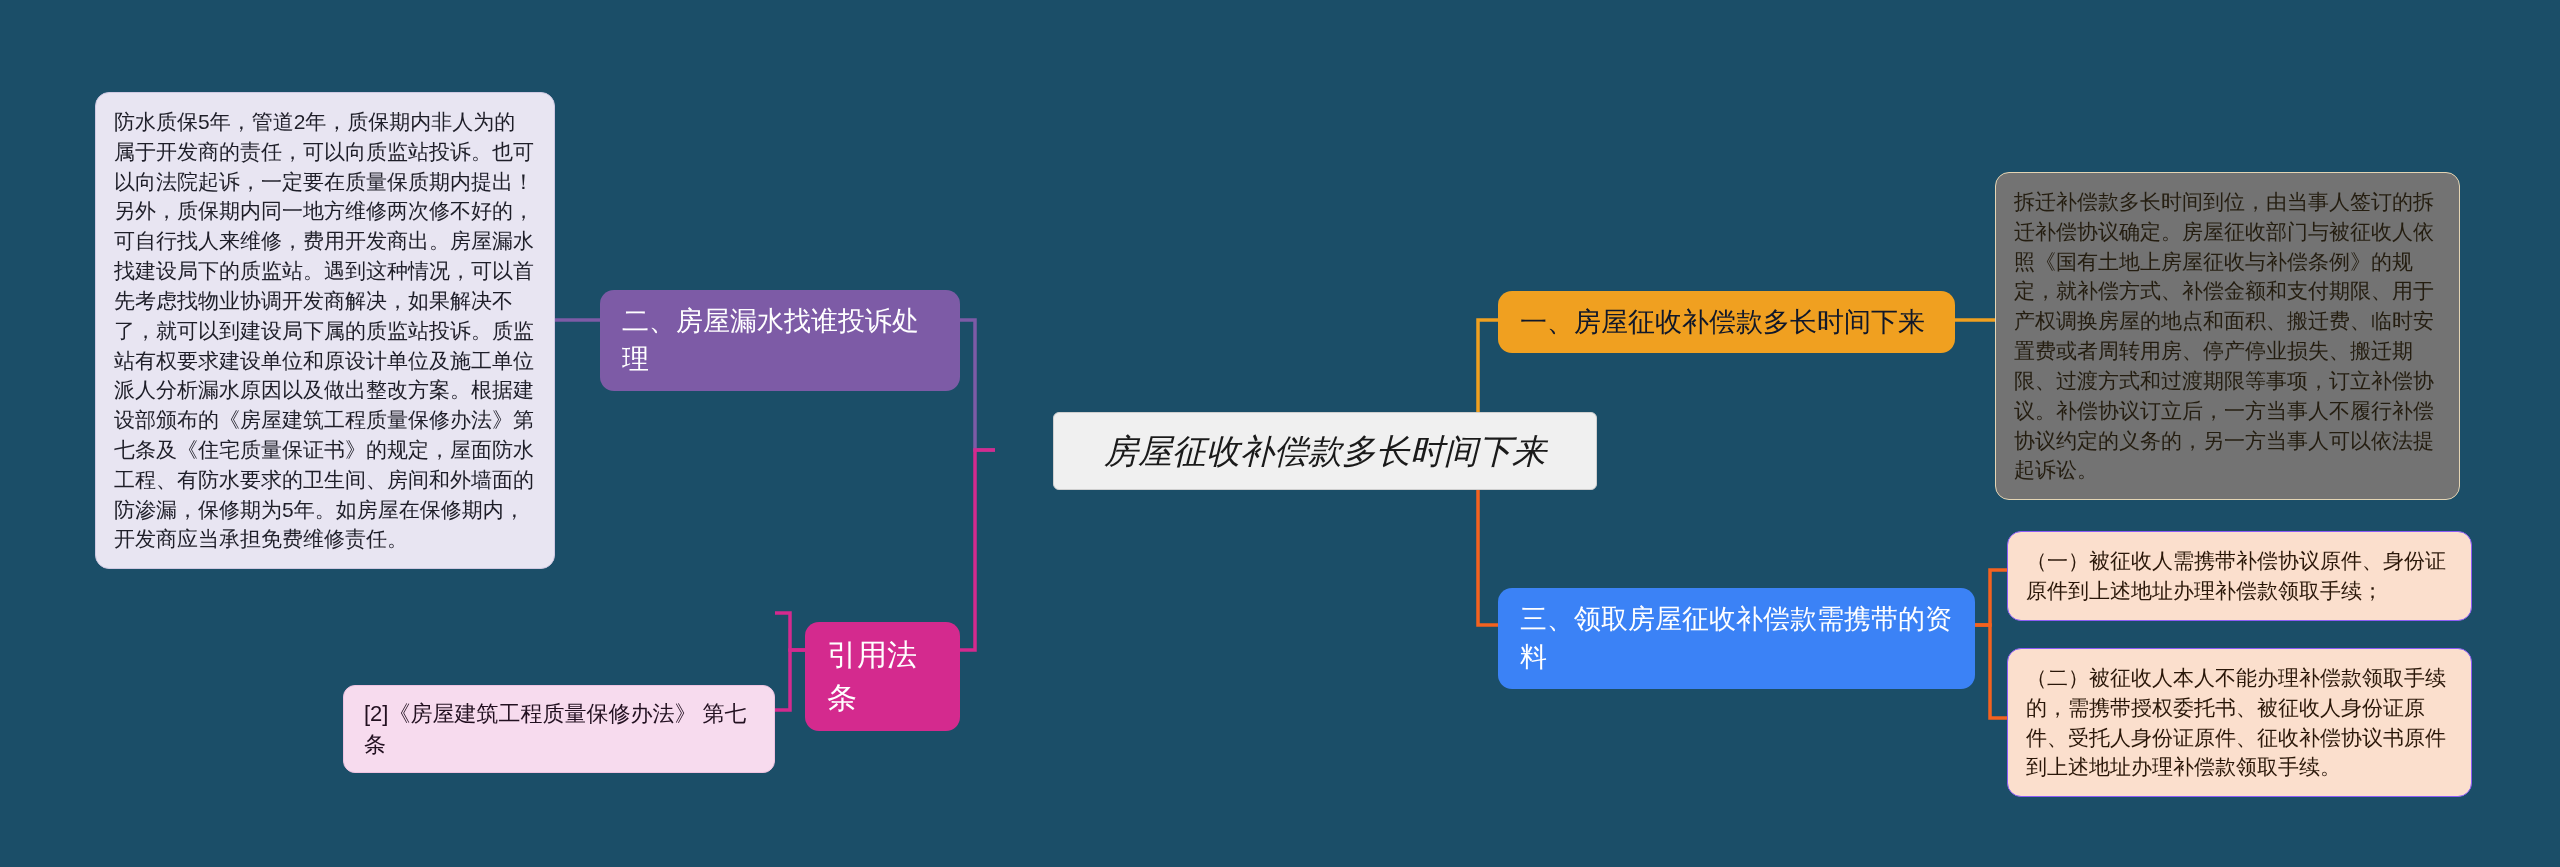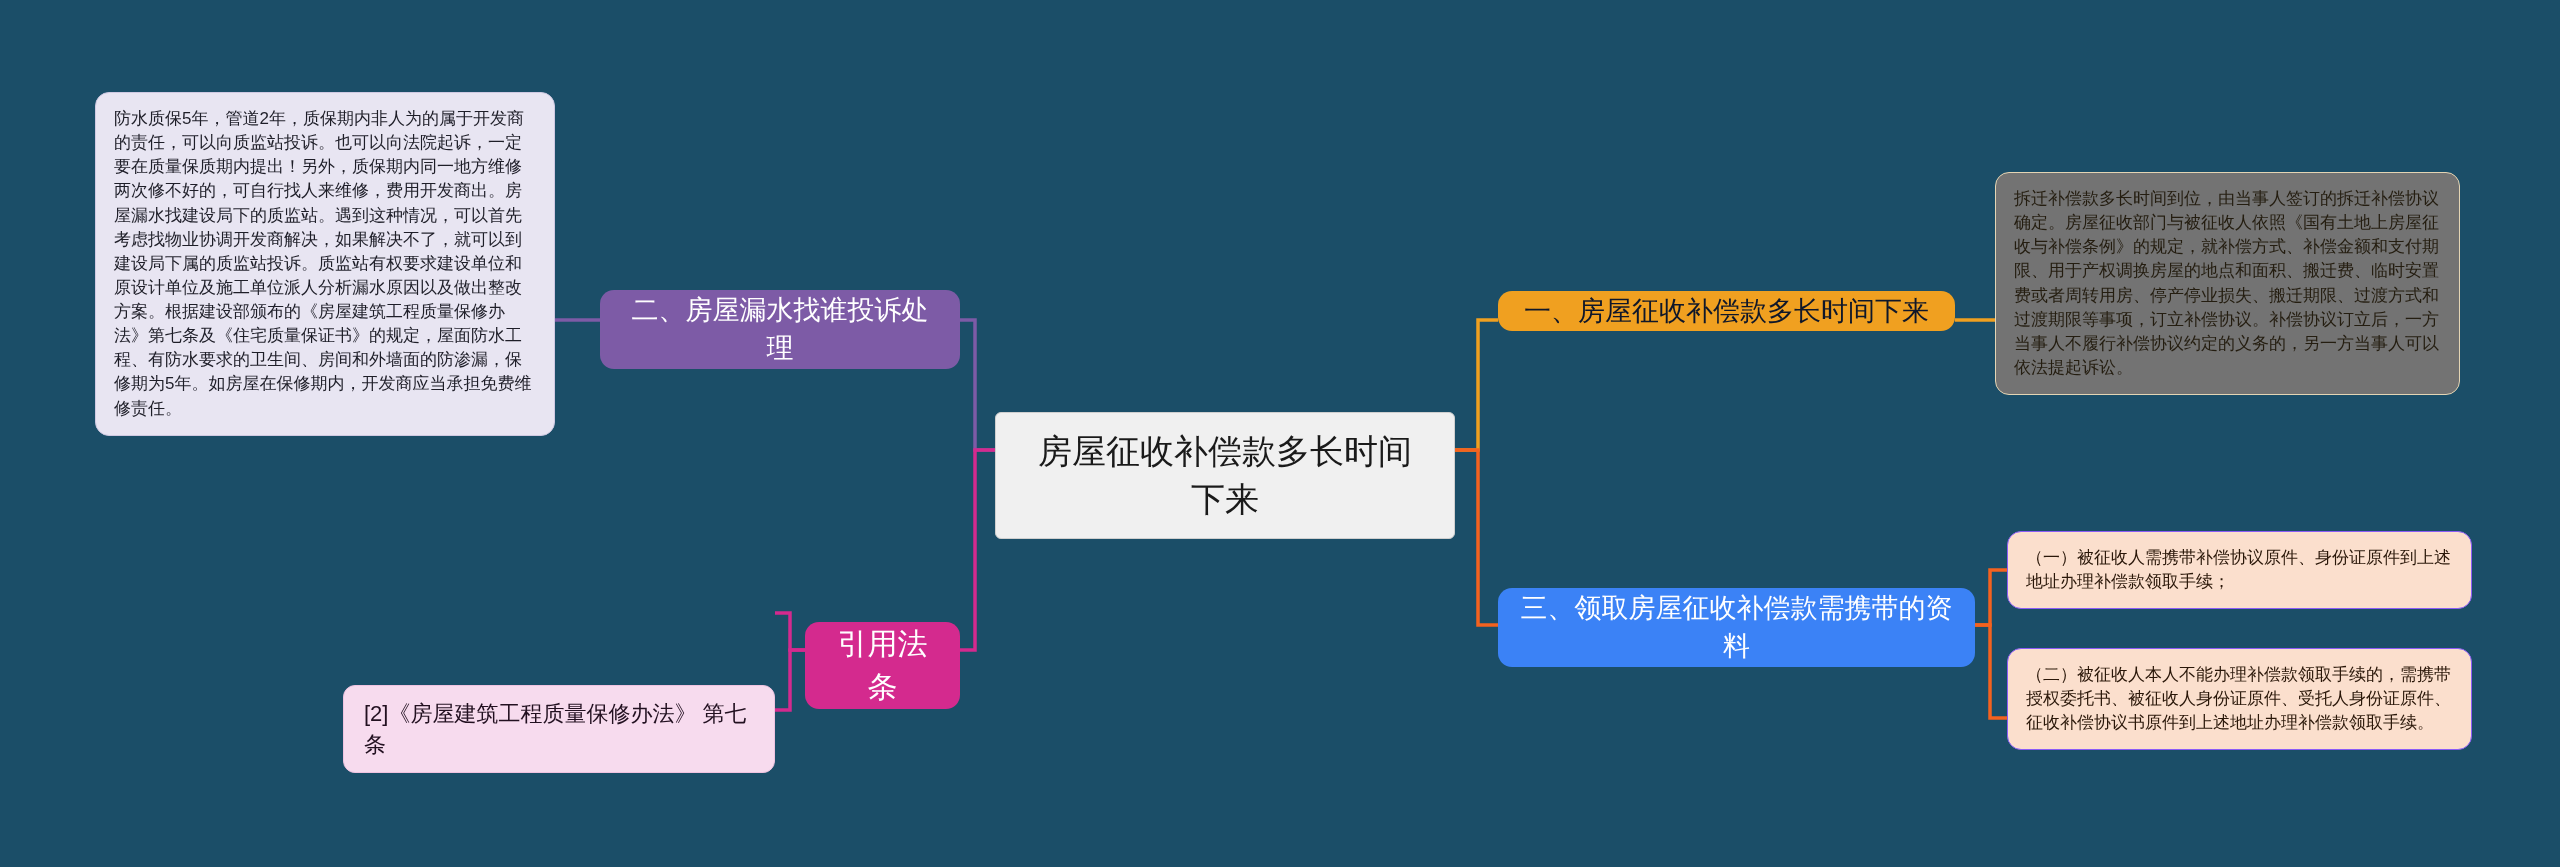--- a/index.html
+++ b/index.html
@@ -39,21 +39,21 @@
     color: #1a1a1a;
     font-size: 34px;
     text-align: center;
     justify-content: center;
     padding: 14px 26px;
     border-radius: 6px;
   }
 
   
   .longbox {
-    font-size: 17px;
+    font-size: 21px;
     padding: 14px 18px;
     border-radius: 14px;
     align-items: flex-start;
   }
   .lavender {
     background: #e8e5f2;
     border: 1px solid #cfc9e2;
     color: #1e1e28;
   }
   .cream {
@@ -72,24 +72,23 @@
     color: #221020;
     font-size: 22px;
     padding: 12px 20px;
     border-radius: 12px;
     justify-content: flex-start;
   }
 
   
   .branch {
     font-size: 27px;
-    padding: 1px 22px;
+    padding: 12px 22px;
     border-radius: 14px;
     color: #ffffff;
-    text-align: center;
   }
   .purple  { background: #7d5ba6; }
   .magenta { background: #d42a8e; font-size: 30px; }
   .amber   { background: #f0a020; color: #241600; }
   .orange  { background: #3b82f6; }
 
   .branch.amber .txt { color: #0f172a; }
 </style>
 </head>
 <body>
@@ -112,21 +111,21 @@
 
     <path d="M 1455 450 L 1478 450 L 1478 625 L 1498 625" fill="none" stroke="#f4621f" stroke-width="3.5"></path>
 
     <path d="M 1955 320 L 1975 320 L 1975 320 L 1995 320" fill="none" stroke="#f0a020" stroke-width="3.5"></path>
 
     <path d="M 1975 625 L 1990 625 L 1990 570 L 2007 570" fill="none" stroke="#f4621f" stroke-width="3.5"></path>
 
     <path d="M 1975 625 L 1990 625 L 1990 718 L 2007 718" fill="none" stroke="#f4621f" stroke-width="3.5"></path>
   </svg>
 
-  <div class="node root" style="left:995px; top:412px; width:460px;">
+  <div class="node root" style="left:1053px; top:412px; width:544px;font-style:italic;">
     <span class="txt">房屋征收补偿款多长时间下来</span>
   </div>
 
   <div class="node branch purple" style="left:600px; top:290px; width:360px; justify-content:flex-start;">
     <span class="txt">二、房屋漏水找谁投诉处理</span>
   </div>
 
   <div class="node longbox lavender" style="left:95px; top:92px; width:460px;">
     <span class="txt">防水质保5年，管道2年，质保期内非人为的属于开发商的责任，可以向质监站投诉。也可以向法院起诉，一定要在质量保质期内提出！另外，质保期内同一地方维修两次修不好的，可自行找人来维修，费用开发商出。房屋漏水找建设局下的质监站。遇到这种情况，可以首先考虑找物业协调开发商解决，如果解决不了，就可以到建设局下属的质监站投诉。质监站有权要求建设单位和原设计单位及施工单位派人分析漏水原因以及做出整改方案。根据建设部颁布的《房屋建筑工程质量保修办法》第七条及《住宅质量保证书》的规定，屋面防水工程、有防水要求的卫生间、房间和外墙面的防渗漏，保修期为5年。如房屋在保修期内，开发商应当承担免费维修责任。</span>
   </div>

